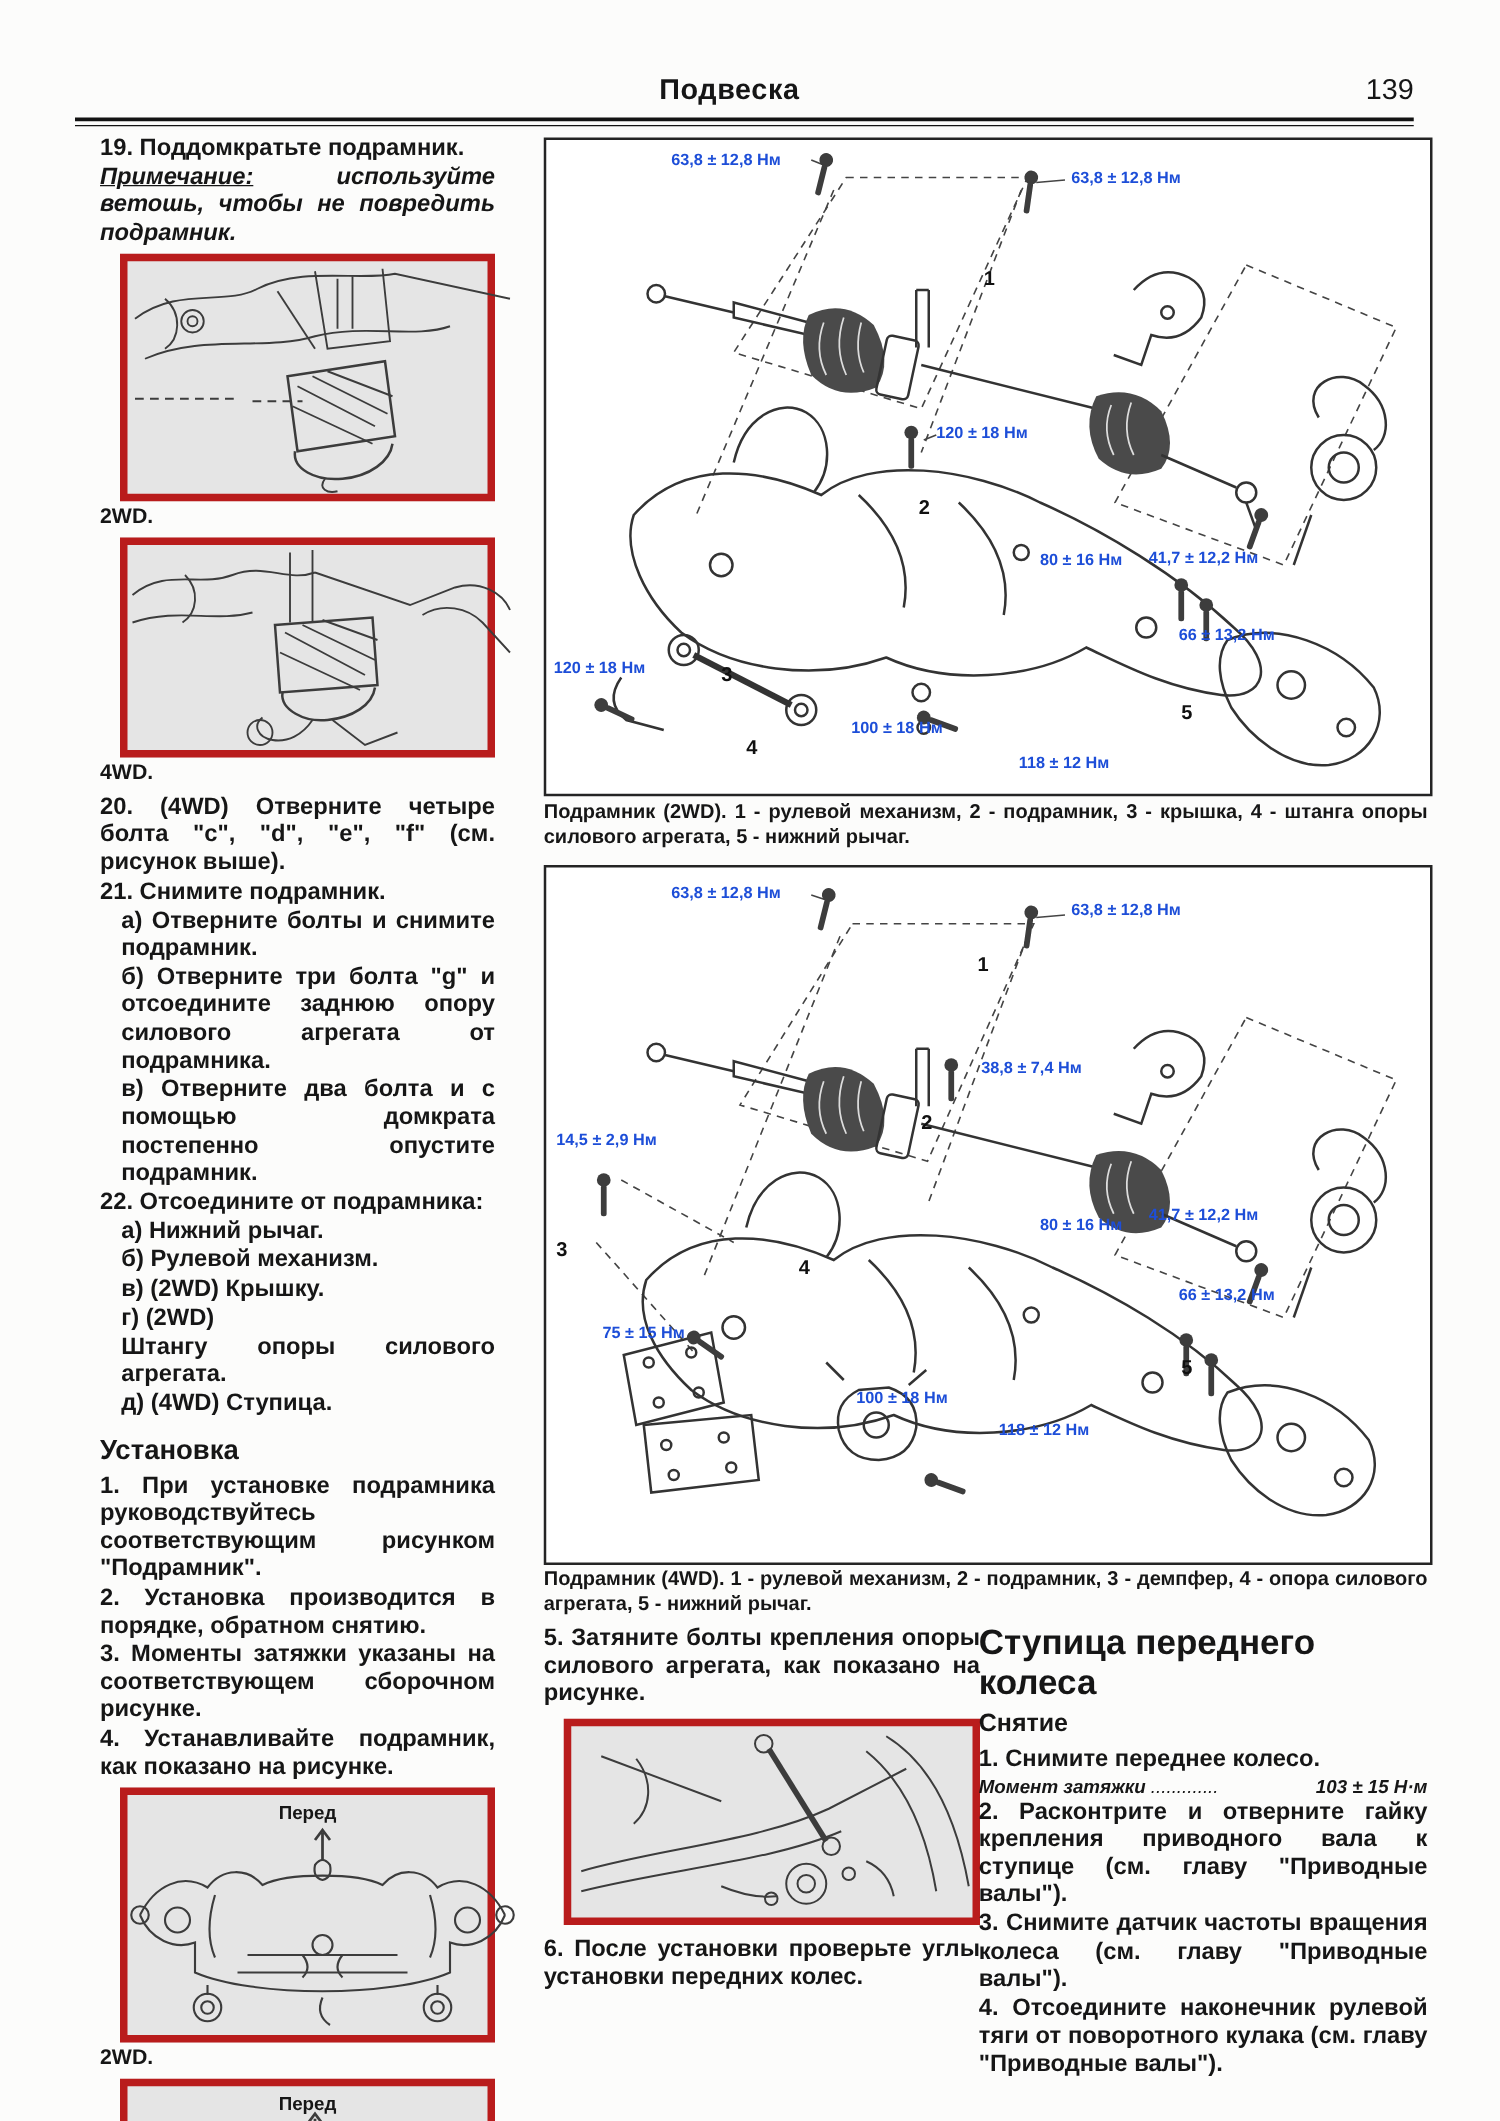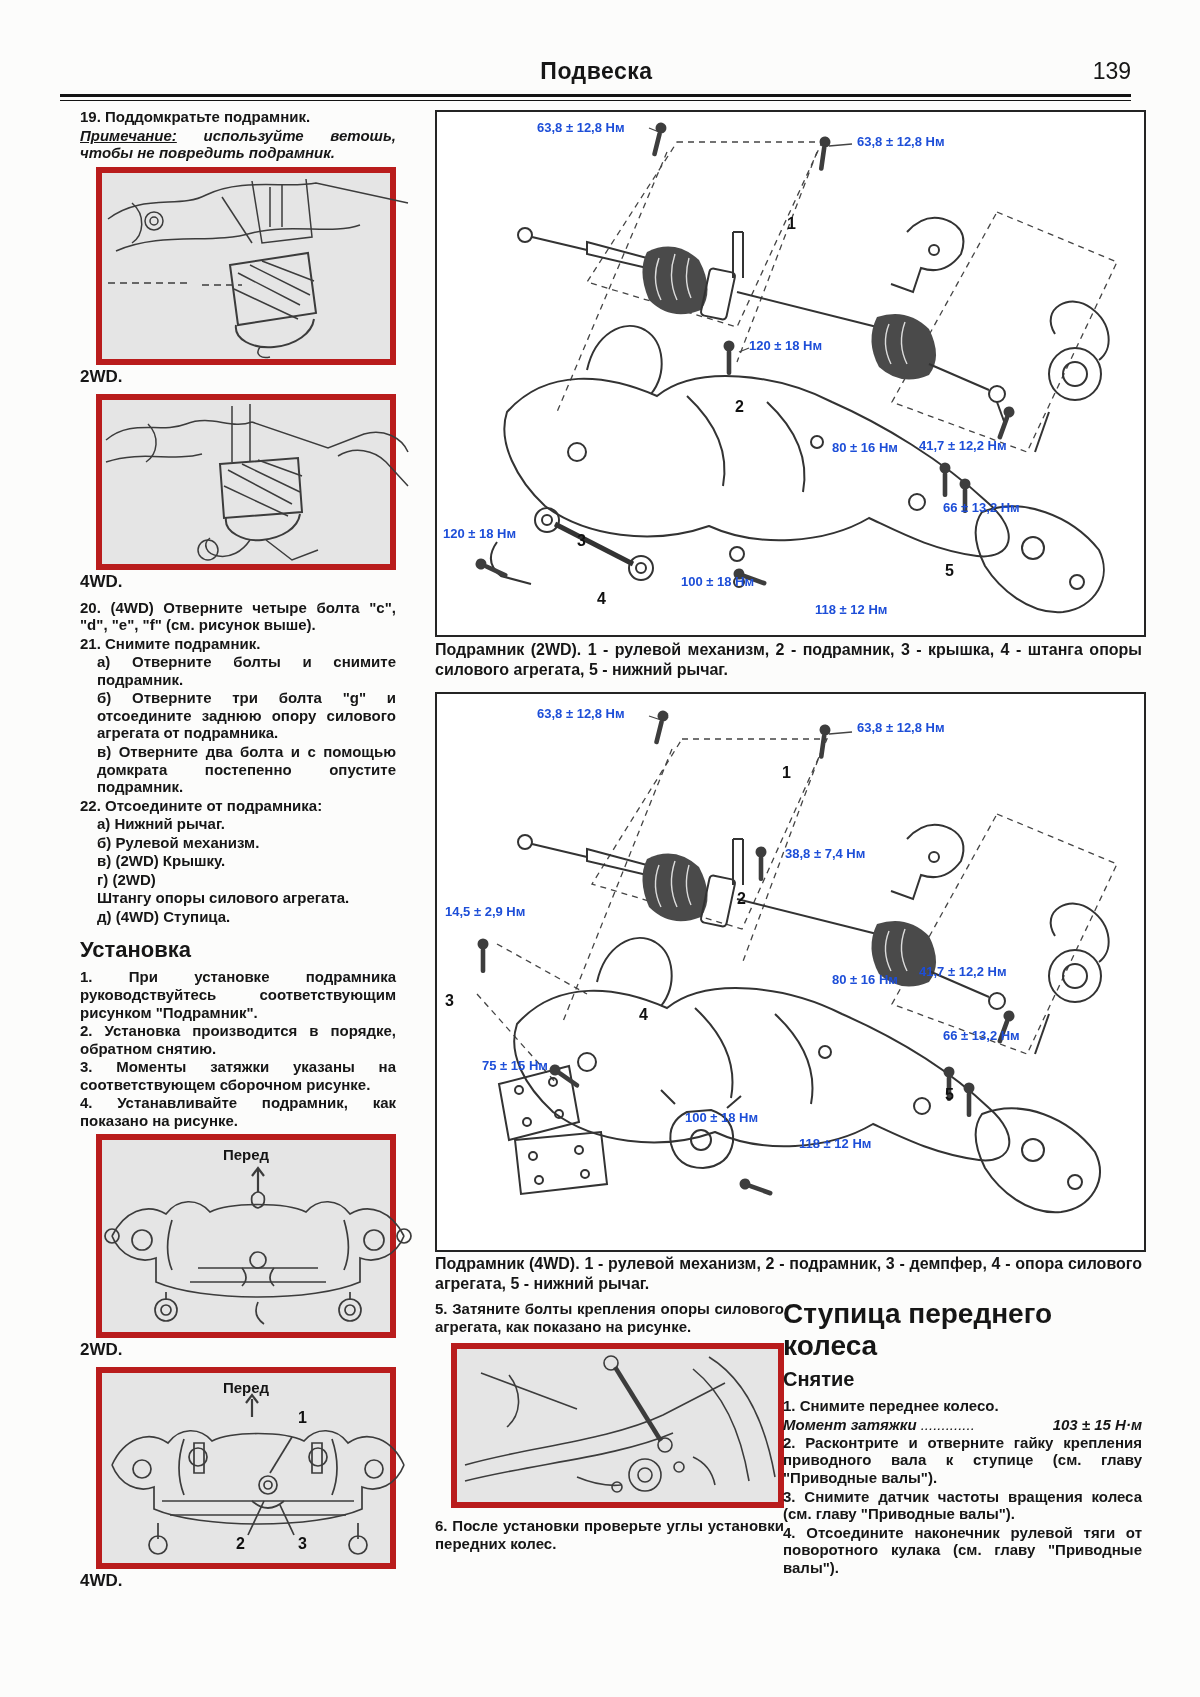--- a/index.html
+++ b/index.html
@@ -1,26 +1,26 @@
 <!DOCTYPE html>
 <html><head>
 <meta charset="utf-8">
 <style>
   html,body{margin:0;padding:0;background:#e8e8e6;}
   .page{position:relative;width:1200px;height:1697px;margin:0 auto;background:#fcfcfb;
         font-family:"Liberation Sans",sans-serif;color:#161616;overflow:hidden;}
   
-  .hdr-title{position:absolute;top:58px;left:61px;width:1071px;text-align:center;
+  .hdr-title{position:absolute;top:58px;left:48px;width:1071px;text-align:center;
              font-size:23px;font-weight:bold;letter-spacing:.5px;}
   .hdr-num{position:absolute;top:58px;left:60px;width:1071px;text-align:right;
            font-size:23px;font-weight:normal;}
   .hdr-rule{position:absolute;top:94px;left:60px;width:1071px;height:3px;
             border-top:3px solid #131313;border-bottom:1px solid #131313;}
   
-  .bt{font-size:15px;line-height:1.17;font-weight:bold;text-align:justify;margin:0 0 1px 0;}
+  .bt{font-size:19px;line-height:1.17;font-weight:bold;text-align:justify;margin:0 0 1px 0;}
   .ind{padding-left:17px;}
   .it{font-style:italic;}
   .ulab{text-decoration:underline;font-style:italic;}
   
   .col-left{position:absolute;left:80px;top:108px;width:316px;}
   .fig{position:relative;border:6px solid #b91c1c;background:#e5e5e5;margin:5px 0 2px 16px;}
   .figlbl{font-size:17px;font-weight:bold;margin:1px 0 7px 0;}
   .h-inst{font-size:22px;font-weight:bold;margin:12px 0 5px 0;}
   .front-lbl{position:absolute;top:6px;left:0;width:100%;text-align:center;
              font-size:15px;font-weight:bold;}

